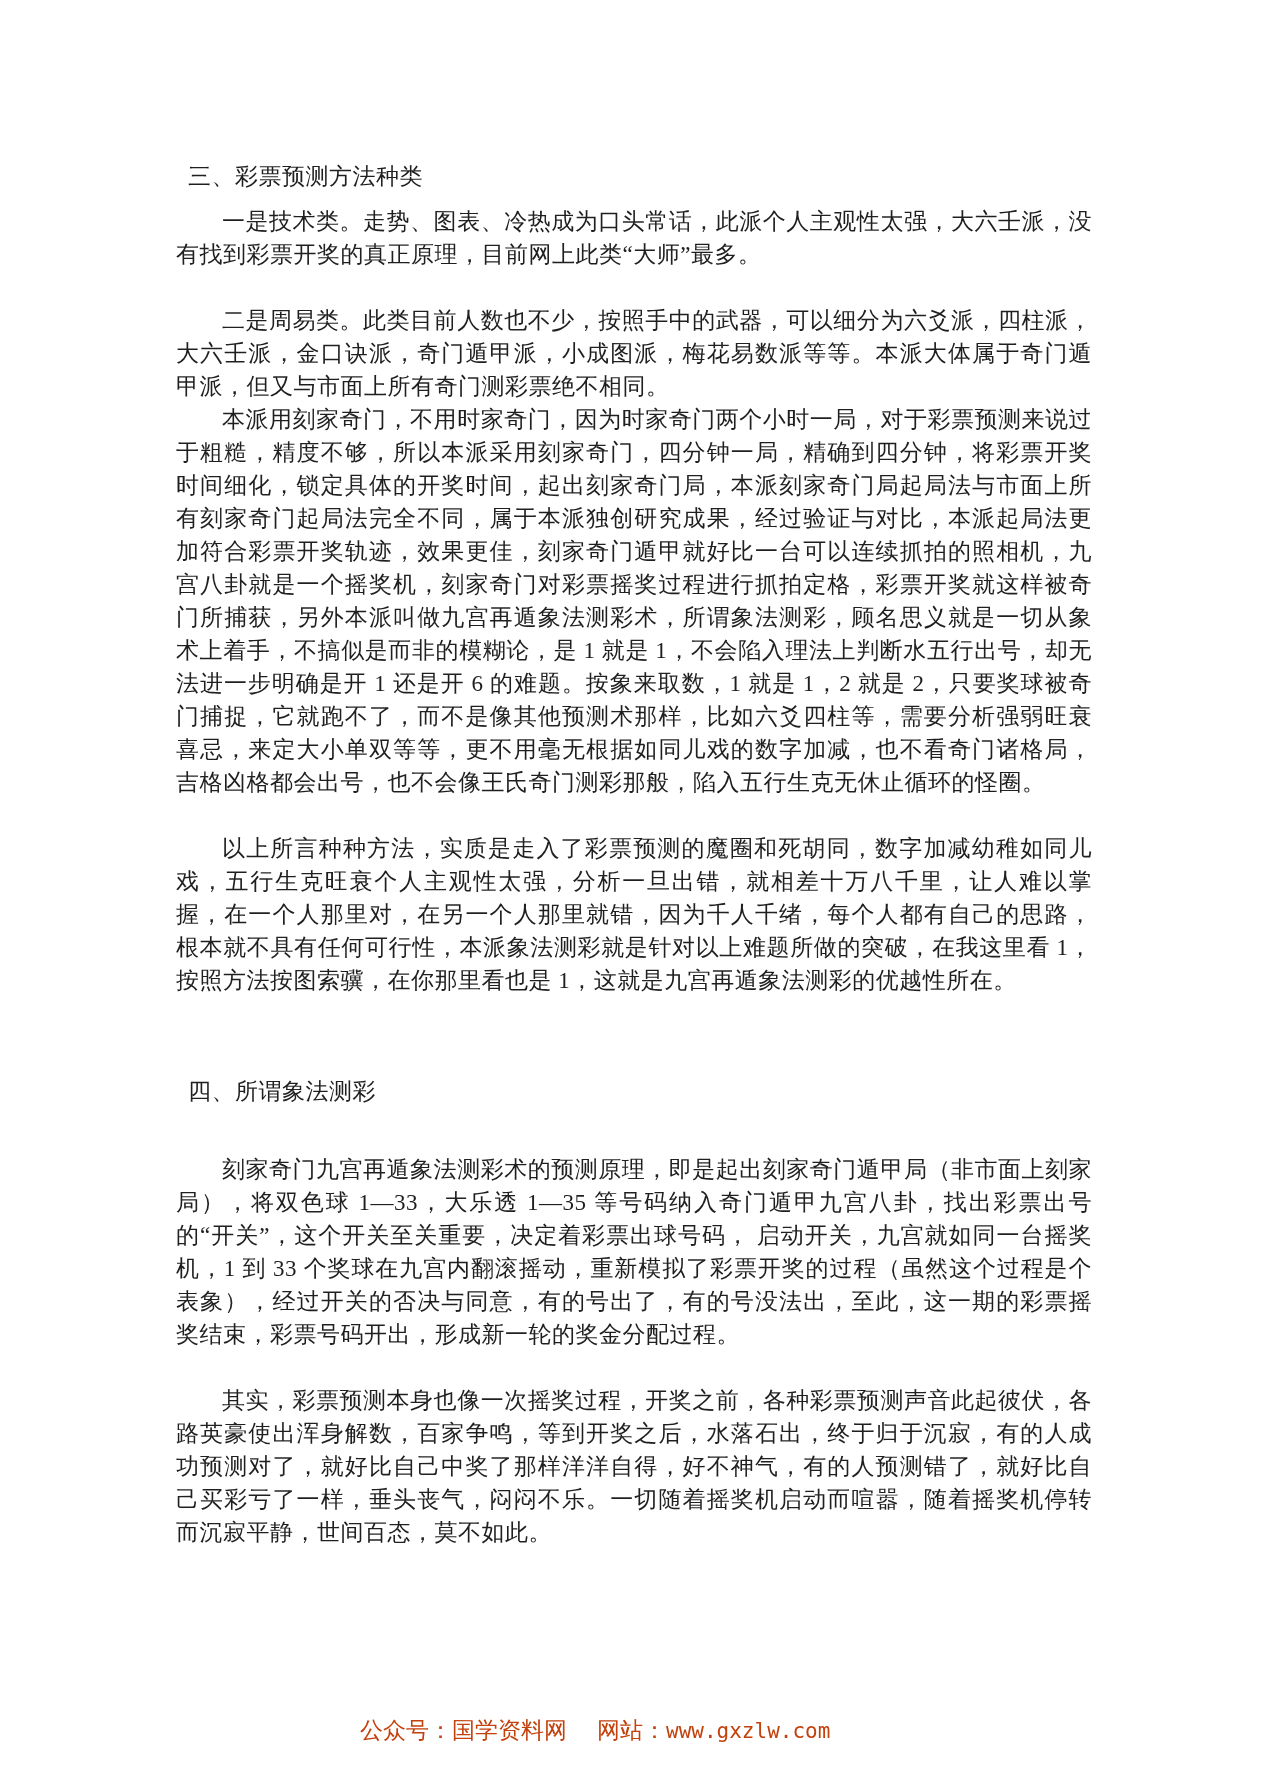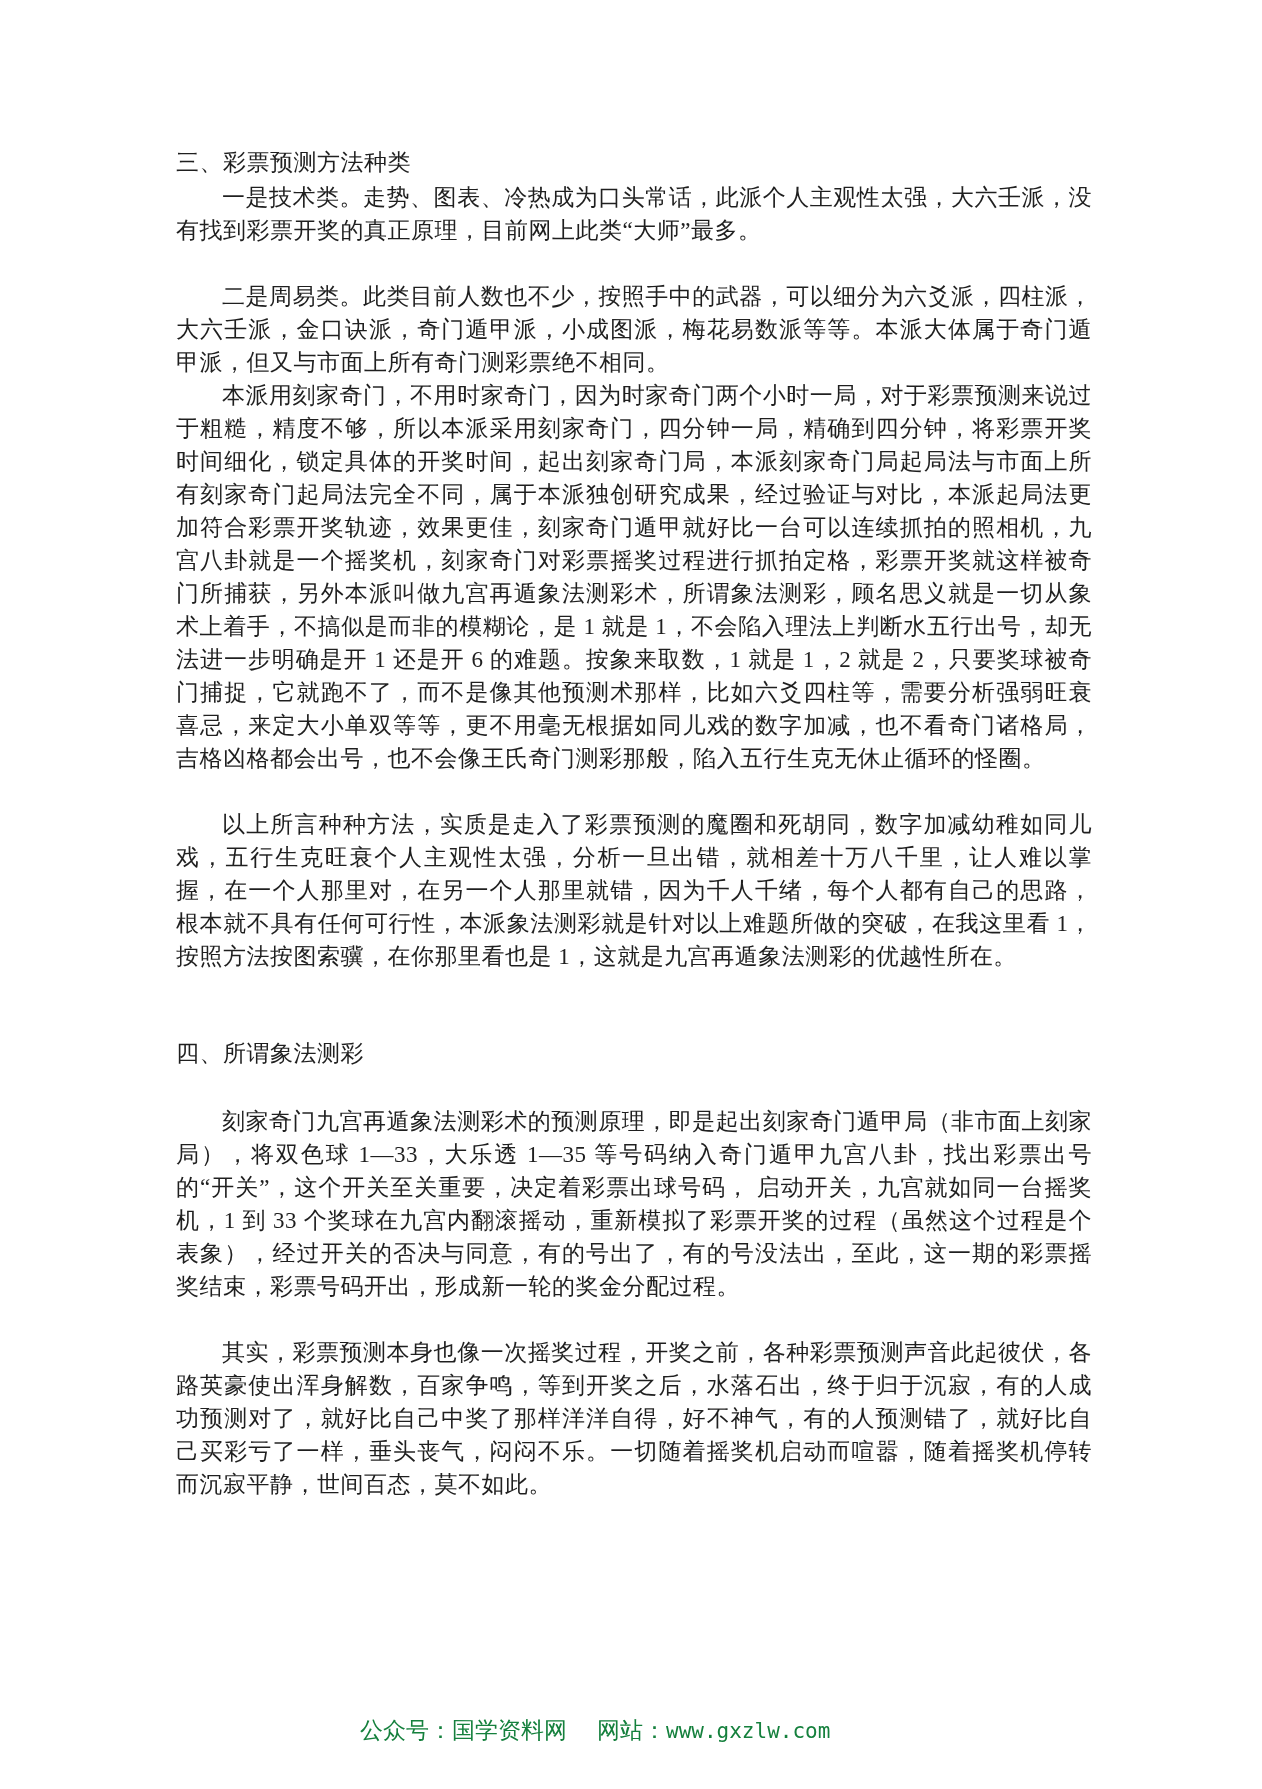--- a/index.html
+++ b/index.html
@@ -21,41 +21,40 @@
     left: 176px;
     top: 148px;
     width: 916px;
     font-size: 23px;
     line-height: 33px;
     text-align: justify;
     text-justify: inter-ideograph;
     letter-spacing: 0.5px;
   }
   .heading {
-    margin: 0;
+    margin: 12px;
     font-size: 23px;
     font-weight: normal;
     line-height: 33px;
     text-align: left;
-    font-family: Liberation Mono, monospace;
   }
   .para {
     margin: 0;
     text-indent: 2em;
   }
   .spacer {
     height: 33px;
   }
   .footer {
     position: absolute;
     left: 360px;
     top: 1716px;
     font-size: 23px;
     line-height: 30px;
-    color: #15803d;
+    color: #c2410c;
     white-space: nowrap;
   }
   .footer .site-label {
     margin-left: 30px;
   }
   .footer .mono {
     font-family: "DejaVu Sans Mono", "Liberation Mono", monospace;
     font-size: 21px;
   }
 </style>

